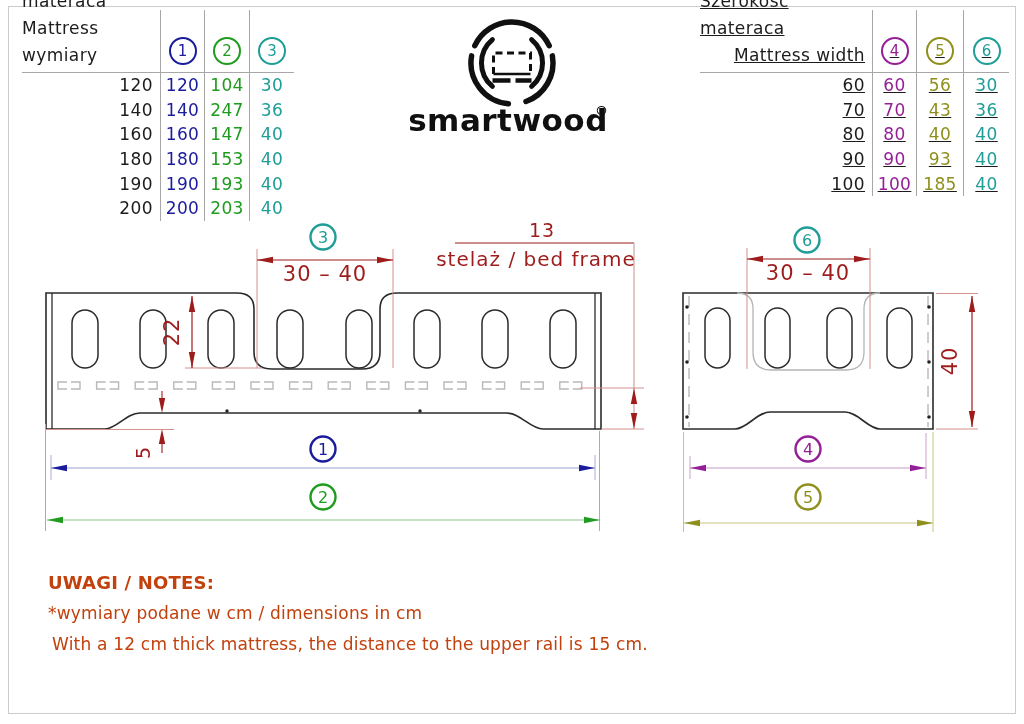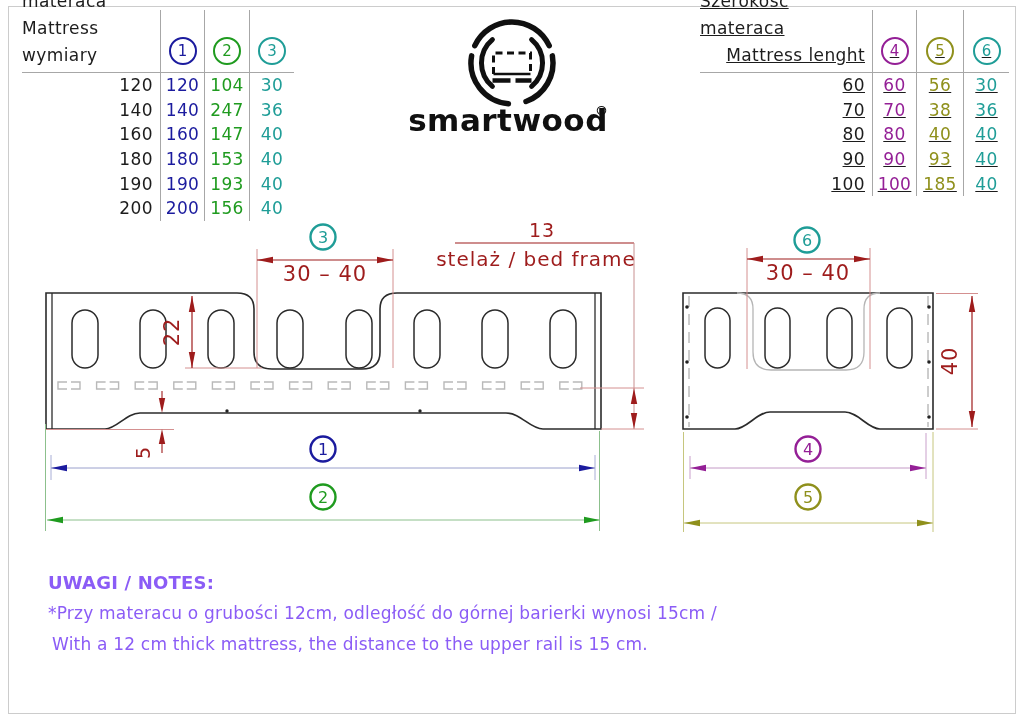--- a/index.html
+++ b/index.html
@@ -10,21 +10,21 @@
   .tbl{position:absolute;display:grid;font-size:17px;letter-spacing:.4px;}
   .tbl .hdr{border-bottom:1px solid #a7a7a7;}
   .tbl .lblhead{display:flex;flex-direction:column;justify-content:flex-end;align-items:flex-end;padding-right:7px;line-height:27px;padding-bottom:3px;}
   .tbl .colcell{border-left:1px solid #a7a7a7;display:flex;align-items:center;justify-content:center;}
   .tbl .hdr.colcell{align-items:flex-end;padding-bottom:7px;}
   .tbl .cell{line-height:24.7px;text-align:center;}
   .tbl .lbl{text-align:right;padding-right:7px;line-height:24.7px;}
   .circ{display:inline-flex;width:24px;height:24px;border-radius:50%;border:2.4px solid currentColor;align-items:center;justify-content:center;font-size:15px;letter-spacing:0;}
   .navy{color:#1b1b9e;}.green{color:#1f9b1f;}.teal{color:#1f9d97;}.purple{color:#941f96;}.olive{color:#8f901c;}
   
-  .notes{position:absolute;left:48px;top:572px;font-size:17px;letter-spacing:.2px;color:#8b5cf6;}
+  .notes{position:absolute;left:48px;top:572px;font-size:17px;letter-spacing:.2px;color:#c2410c;}
   .notes .head{font-weight:bold;font-size:18px;margin-bottom:10px;}
   .notes .ln{margin-bottom:11px;}
   .notes .ln.indent{padding-left:4px;}
 </style>
 </head>
 <body>
 
 <div class="frame"></div>
 
 <svg width="1024" height="724" viewBox="0 0 1024 724">
@@ -236,62 +236,62 @@
   <div class="cell colcell green">153</div>
   <div class="cell colcell teal">40</div>
 
   <div class="cell lbl">190</div>
   <div class="cell colcell navy">190</div>
   <div class="cell colcell green">193</div>
   <div class="cell colcell teal">40</div>
 
   <div class="cell lbl">200</div>
   <div class="cell colcell navy">200</div>
-  <div class="cell colcell green">156</div>
+  <div class="cell colcell green">203</div>
   <div class="cell colcell teal">40</div>
 </div>
 
 <div class="tbl" style="left:700px;top:10px;grid-template-columns:172px 44px 47px 46px;grid-template-rows:63px repeat(5,24.7px);text-decoration:underline;">
   <div class="hdr lblhead">
     <div>Szerokość materaca</div>
-    <div>Mattress lenght</div>
+    <div>Mattress width</div>
   </div>
   <div class="hdr colcell">
       <span class="circ purple">4</span>
     </div>
   <div class="hdr colcell">
       <span class="circ olive">5</span>
     </div>
   <div class="hdr colcell">
       <span class="circ teal">6</span>
     </div>
 
   <div class="cell lbl">60</div>
   <div class="cell colcell purple">60</div>
   <div class="cell colcell olive">56</div>
   <div class="cell colcell teal">30</div>
 
   <div class="cell lbl">70</div>
   <div class="cell colcell purple">70</div>
-  <div class="cell colcell olive">38</div>
+  <div class="cell colcell olive">43</div>
   <div class="cell colcell teal">36</div>
 
   <div class="cell lbl">80</div>
   <div class="cell colcell purple">80</div>
   <div class="cell colcell olive">40</div>
   <div class="cell colcell teal">40</div>
 
   <div class="cell lbl">90</div>
   <div class="cell colcell purple">90</div>
   <div class="cell colcell olive">93</div>
   <div class="cell colcell teal">40</div>
 
   <div class="cell lbl">100</div>
   <div class="cell colcell purple">100</div>
   <div class="cell colcell olive">185</div>
   <div class="cell colcell teal">40</div>
 </div>
 
 <div class="notes">
   <div class="head">UWAGI / NOTES:</div>
-  <div class="ln">*Przy materacu o grubości 12cm, odległość do górnej barierki wynosi 15cm /</div>
+  <div class="ln">*wymiary podane w cm / dimensions in cm</div>
   <div class="ln indent">With a 12 cm thick mattress, the distance to the upper rail is 15 cm.</div>
 </div>
 
 </body></html>

